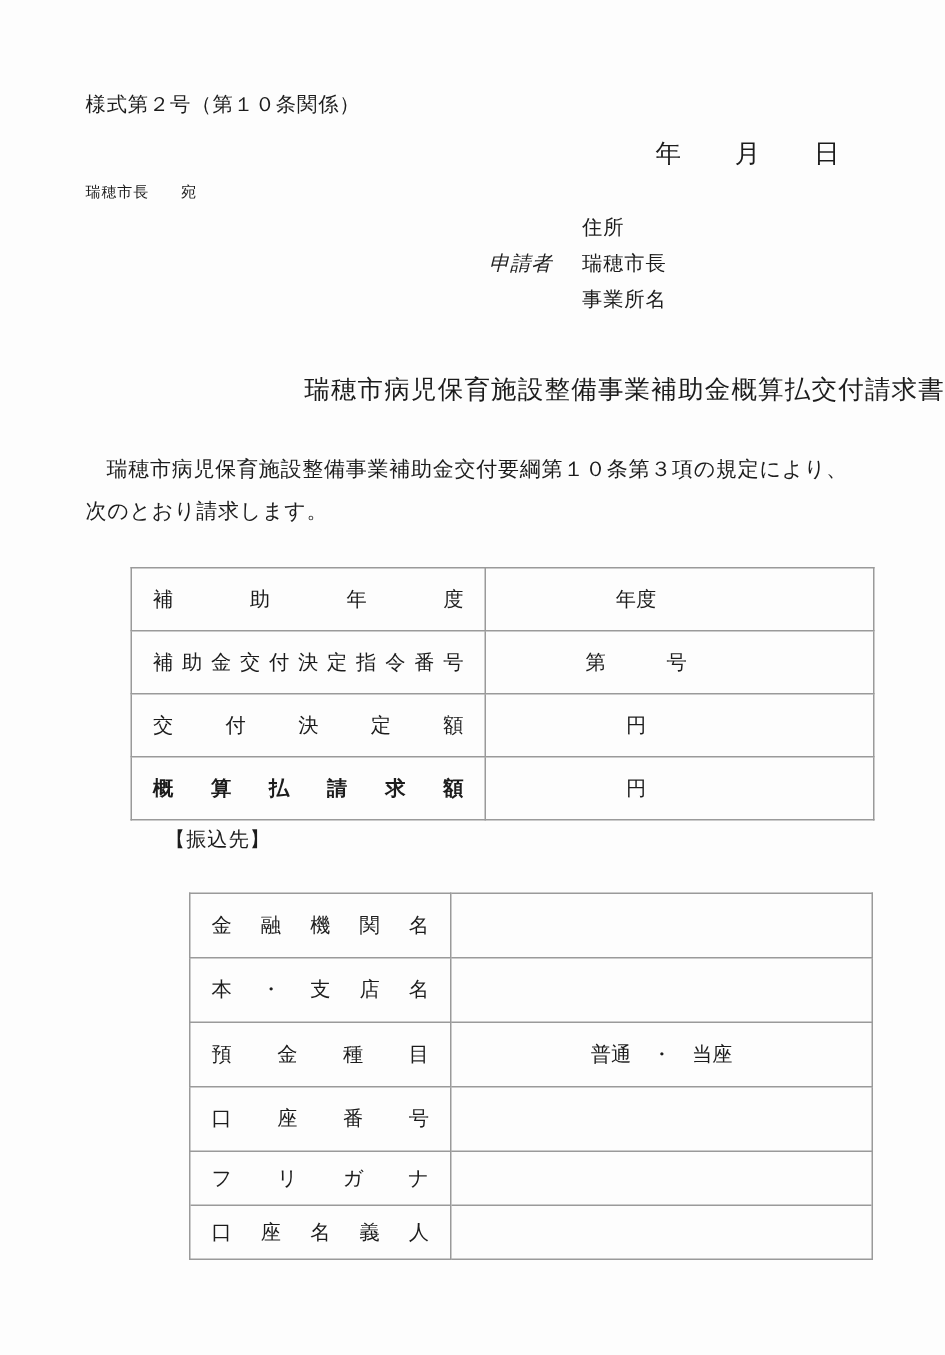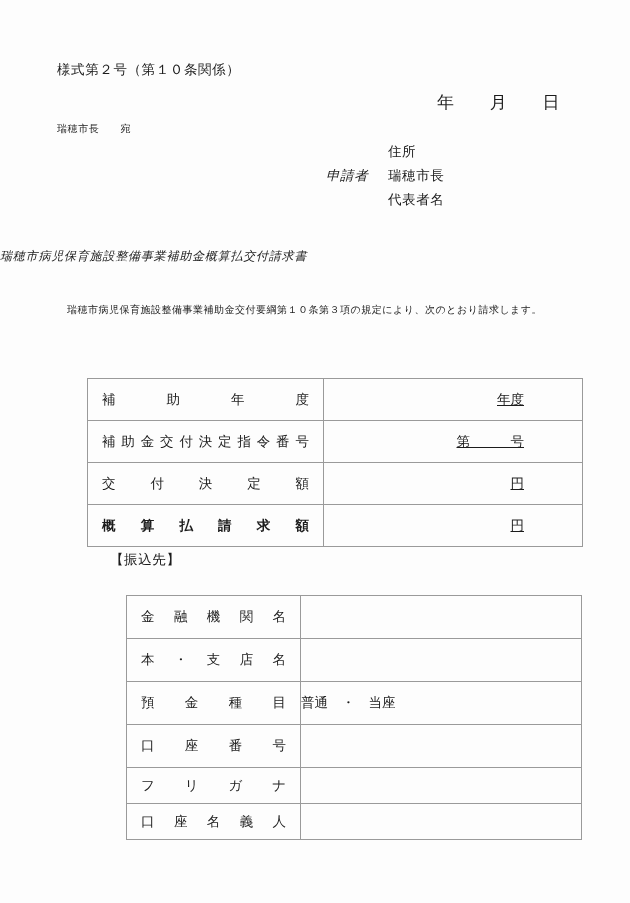--- a/index.html
+++ b/index.html
@@ -74,33 +74,32 @@
   .applicant-val {
     white-space: pre;
   }
 
   
   .doc-title {
     position: absolute;
     left: 0;
     top: 248px;
     width: 630px;
-    text-align: left;
-    font-size: 12px;
+    text-align: right;
+    font-size: 17px;
     letter-spacing: 0.8px;
-    font-style: italic;
   }
 
   
   .body-text {
     position: absolute;
     left: 57px;
     top: 300px;
     width: 520px;
-    font-size: 10px;
+    font-size: 14px;
     letter-spacing: 0.5px;
     line-height: 2.0;
     text-indent: 1em;
   }
 
   
   table {
     border-collapse: collapse;
     table-layout: fixed;
     position: absolute;
@@ -143,28 +142,27 @@
     padding: 0 14px;
     box-sizing: border-box;
     width: 100%;
     white-space: pre;
   }
   .lbl > span { display: inline-block; }
 
   
   .val-right {
     display: block;
-    text-align: right;
+    text-align: center;
     padding-right: 58px;
     white-space: pre;
-    text-decoration: underline;
   }
   .val-center {
     display: block;
-    text-align: left;
+    text-align: center;
     white-space: pre;
   }
   .val-blank { display: block; }
 
   .heavy { font-weight: 600; }
 
   
   .bank-heading {
     left: 110px;
     top: 552px;
@@ -187,21 +185,21 @@
     <div class="applicant-row">
       <span class="applicant-tag"></span>
       <span class="applicant-val">住所</span>
     </div>
     <div class="applicant-row">
       <span class="applicant-tag">申請者</span>
       <span class="applicant-val">瑞穂市長</span>
     </div>
     <div class="applicant-row">
       <span class="applicant-tag"></span>
-      <span class="applicant-val">代表者名</span>
+      <span class="applicant-val">事業所名</span>
     </div>
   </div>
 
   <div class="doc-title">瑞穂市病児保育施設整備事業補助金概算払交付請求書</div>
 
   <div class="body-text">瑞穂市病児保育施設整備事業補助金交付要綱第１０条第３項の規定により、次のとおり請求します。</div>
 
   <table class="t-grant">
     <tbody id="grant-body">
         <tr>

